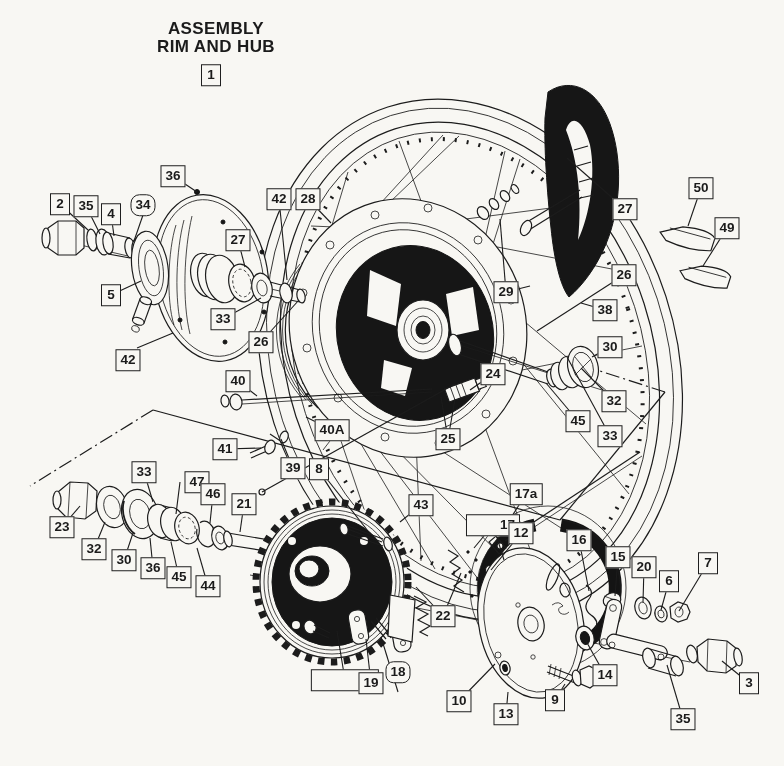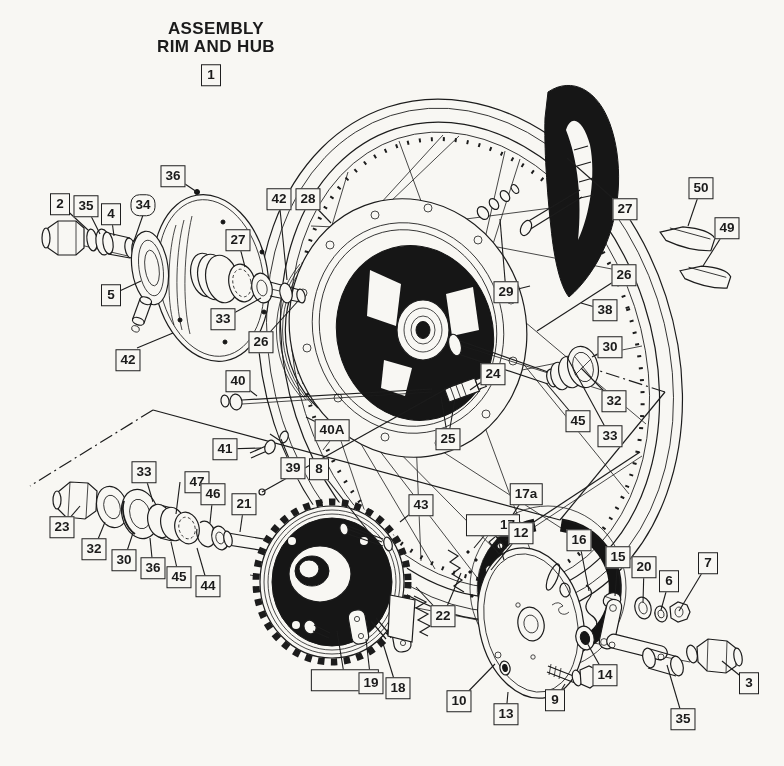--- a/index.html
+++ b/index.html
@@ -474,20 +474,20 @@
     <div class="plabel" style="left: 526px; top: 494px;">17a</div>
     <div class="plabel" style="left: 521px; top: 533px;">12</div>
     <div class="plabel" style="left: 579px; top: 540px;">16</div>
     <div class="plabel" style="left: 618px; top: 557px;">15</div>
     <div class="plabel" style="left: 644px; top: 567px;">20</div>
     <div class="plabel" style="left: 669px; top: 581px;">6</div>
     <div class="plabel" style="left: 708px; top: 563px;">7</div>
     <div class="plabel" style="left: 443px; top: 616px;">22</div>
     <div class="plabel" style="left: 345px; top: 680px; padding-left: 48px;">11</div>
     <div class="plabel" style="left: 371px; top: 683px;">19</div>
-    <div class="plabel" style="left: 398px; top: 688px;">18</div>
+    <div class="plabel" style="left: 398px; top: 672px; border-radius: 8px;">18</div>
     <div class="plabel" style="left: 459px; top: 701px;">10</div>
     <div class="plabel" style="left: 506px; top: 714px;">13</div>
     <div class="plabel" style="left: 555px; top: 700px;">9</div>
     <div class="plabel" style="left: 605px; top: 675px;">14</div>
     <div class="plabel" style="left: 749px; top: 683px;">3</div>
     <div class="plabel" style="left: 683px; top: 719px;">35</div>
   </div>
 
 </body></html>

